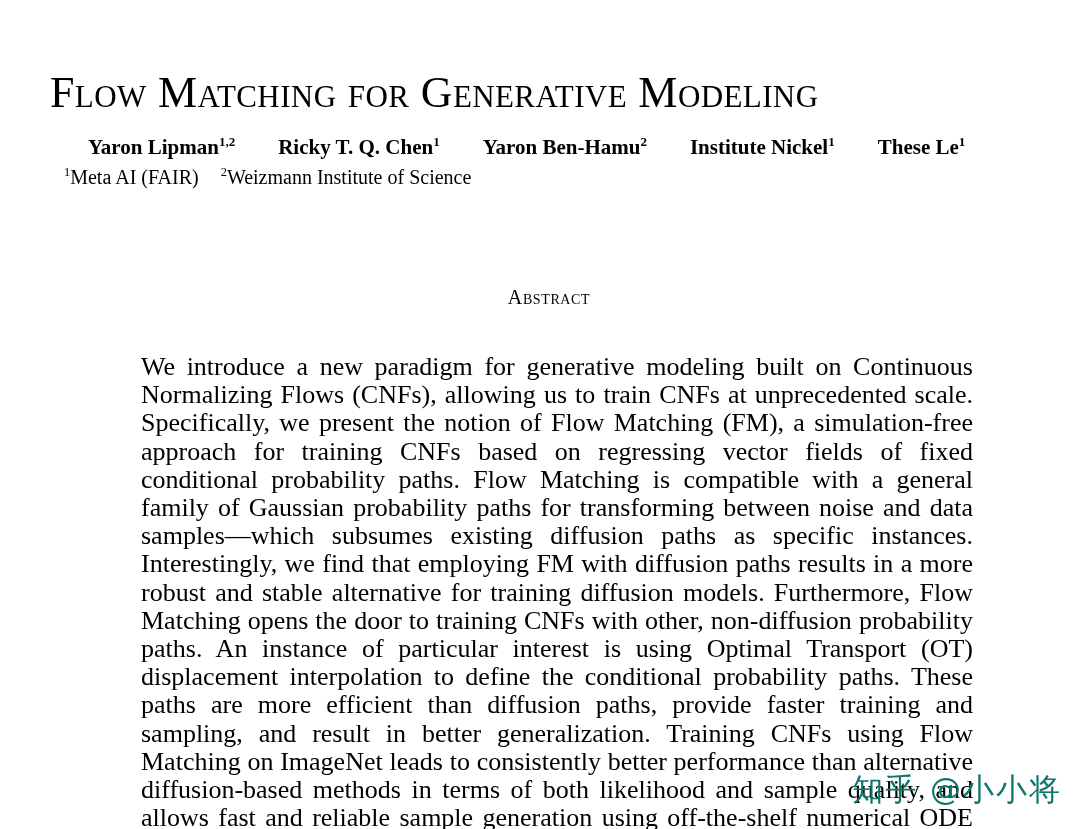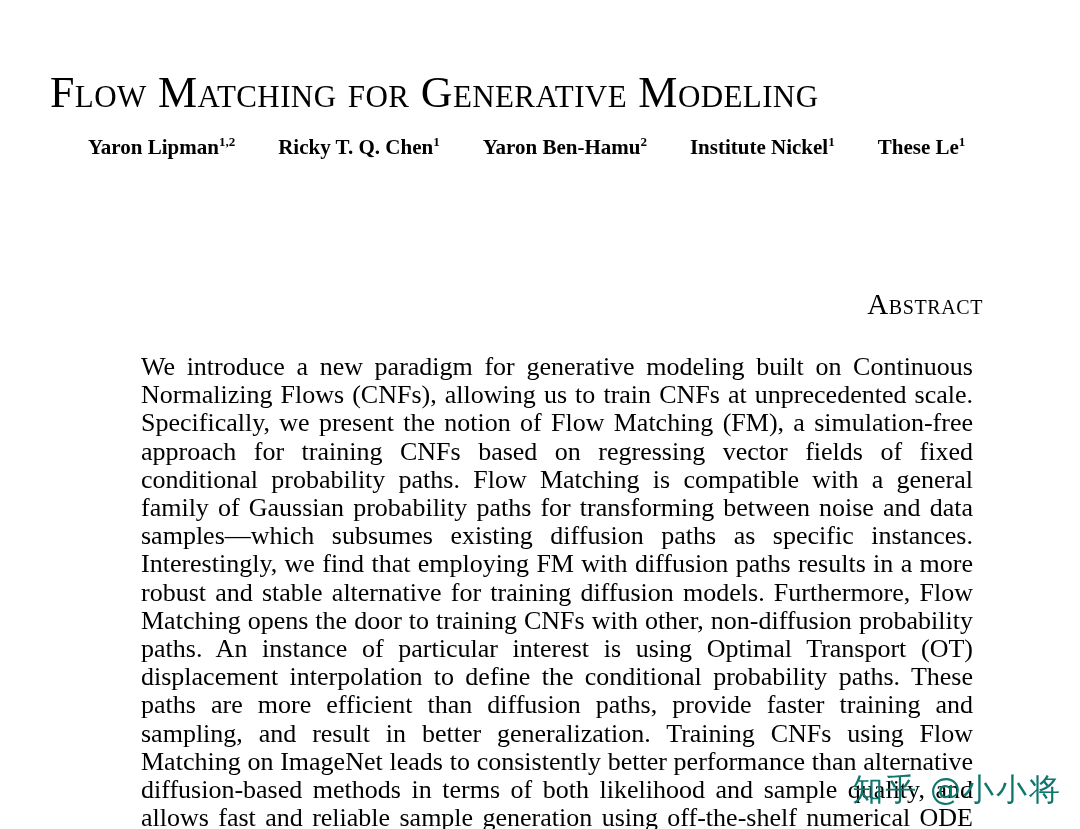--- a/index.html
+++ b/index.html
@@ -70,25 +70,25 @@
   .affil:last-child { margin-right: 0; }
   sup {
     font-size: 0.62em;
     vertical-align: super;
     line-height: 0;
   }
 
   
   .abstract-heading {
     position: absolute;
-    left: 151px;
+    left: 133px;
     top: 265px;
     width: 832px;
-    text-align: right;
-    font-size: 29px;
+    text-align: center;
+    font-size: 20px;
     line-height: 30px;
     font-variant: small-caps;
     font-weight: normal;
     letter-spacing: 0.6px;
   }
 
   
   .abstract-body {
     position: absolute;
     left: 141px;
@@ -119,20 +119,23 @@
 <body>
 
 <div class="page">
 
   <h1 class="paper-title">Flow Matching for Generative Modeling</h1>
 
   <div class="authors-block">
     <div class="authors-line">
       <span class="author"><span>Yaron Lipman</span><sup>1,2</sup></span><span class="author"><span>Ricky T. Q. Chen</span><sup>1</sup></span><span class="author"><span>Yaron Ben-Hamu</span><sup>2</sup></span><span class="author"><span>Institute Nickel</span><sup>1</sup></span><span class="author"><span>These Le</span><sup>1</sup></span>
     </div>
+    <div class="affil-line">
+      <span class="affil"><sup>1</sup><span>Meta AI (FAIR)</span></span><span class="affil"><sup>2</sup><span>Weizmann Institute of Science</span></span>
+    </div>
   </div>
 
   <h2 class="abstract-heading">Abstract</h2>
 
   <p class="abstract-body">We introduce a new paradigm for generative modeling built on Continuous Normalizing Flows (CNFs), allowing us to train CNFs at unprecedented scale. Specifically, we present the notion of Flow Matching (FM), a simulation-free approach for training CNFs based on regressing vector fields of fixed conditional probability paths. Flow Matching is compatible with a general family of Gaussian probability paths for transforming between noise and data samples—which subsumes existing diffusion paths as specific instances. Interestingly, we find that employing FM with diffusion paths results in a more robust and stable alternative for training diffusion models. Furthermore, Flow Matching opens the door to training CNFs with other, non-diffusion probability paths. An instance of particular interest is using Optimal Transport (OT) displacement interpolation to define the conditional probability paths. These paths are more efficient than diffusion paths, provide faster training and sampling, and result in better generalization. Training CNFs using Flow Matching on ImageNet leads to consistently better performance than alternative diffusion-based methods in terms of both likelihood and sample quality, and allows fast and reliable sample generation using off-the-shelf numerical ODE solvers.</p>
 
   <div class="watermark">知乎 @小小将</div>
 
 </div>
 

